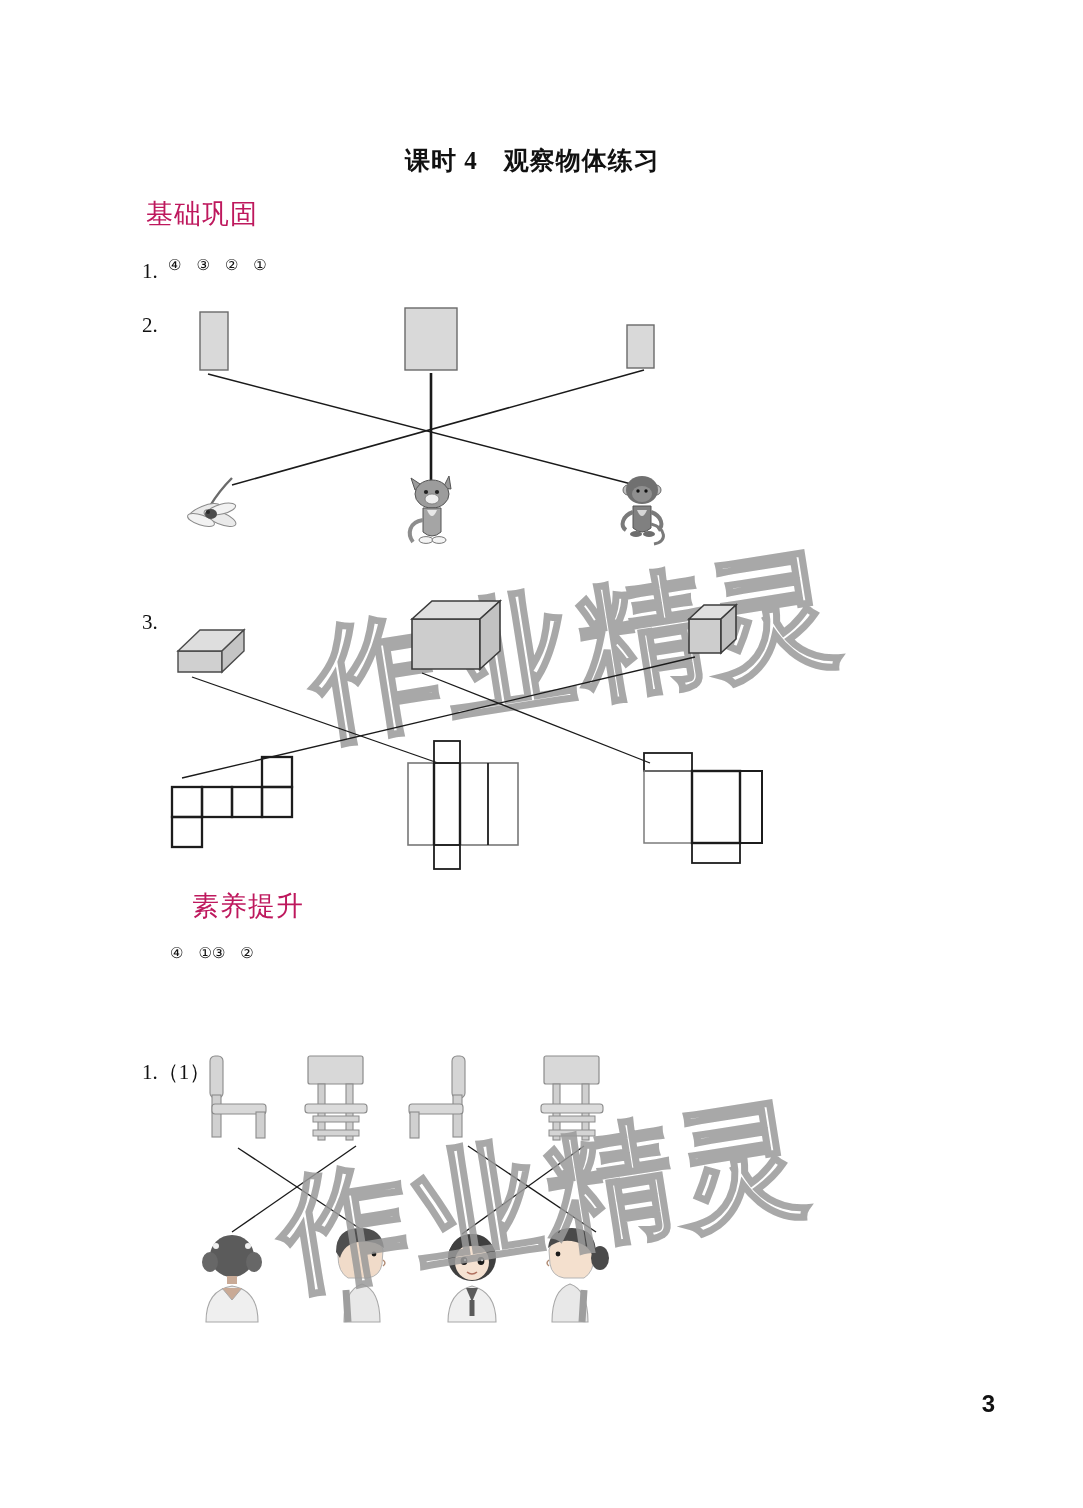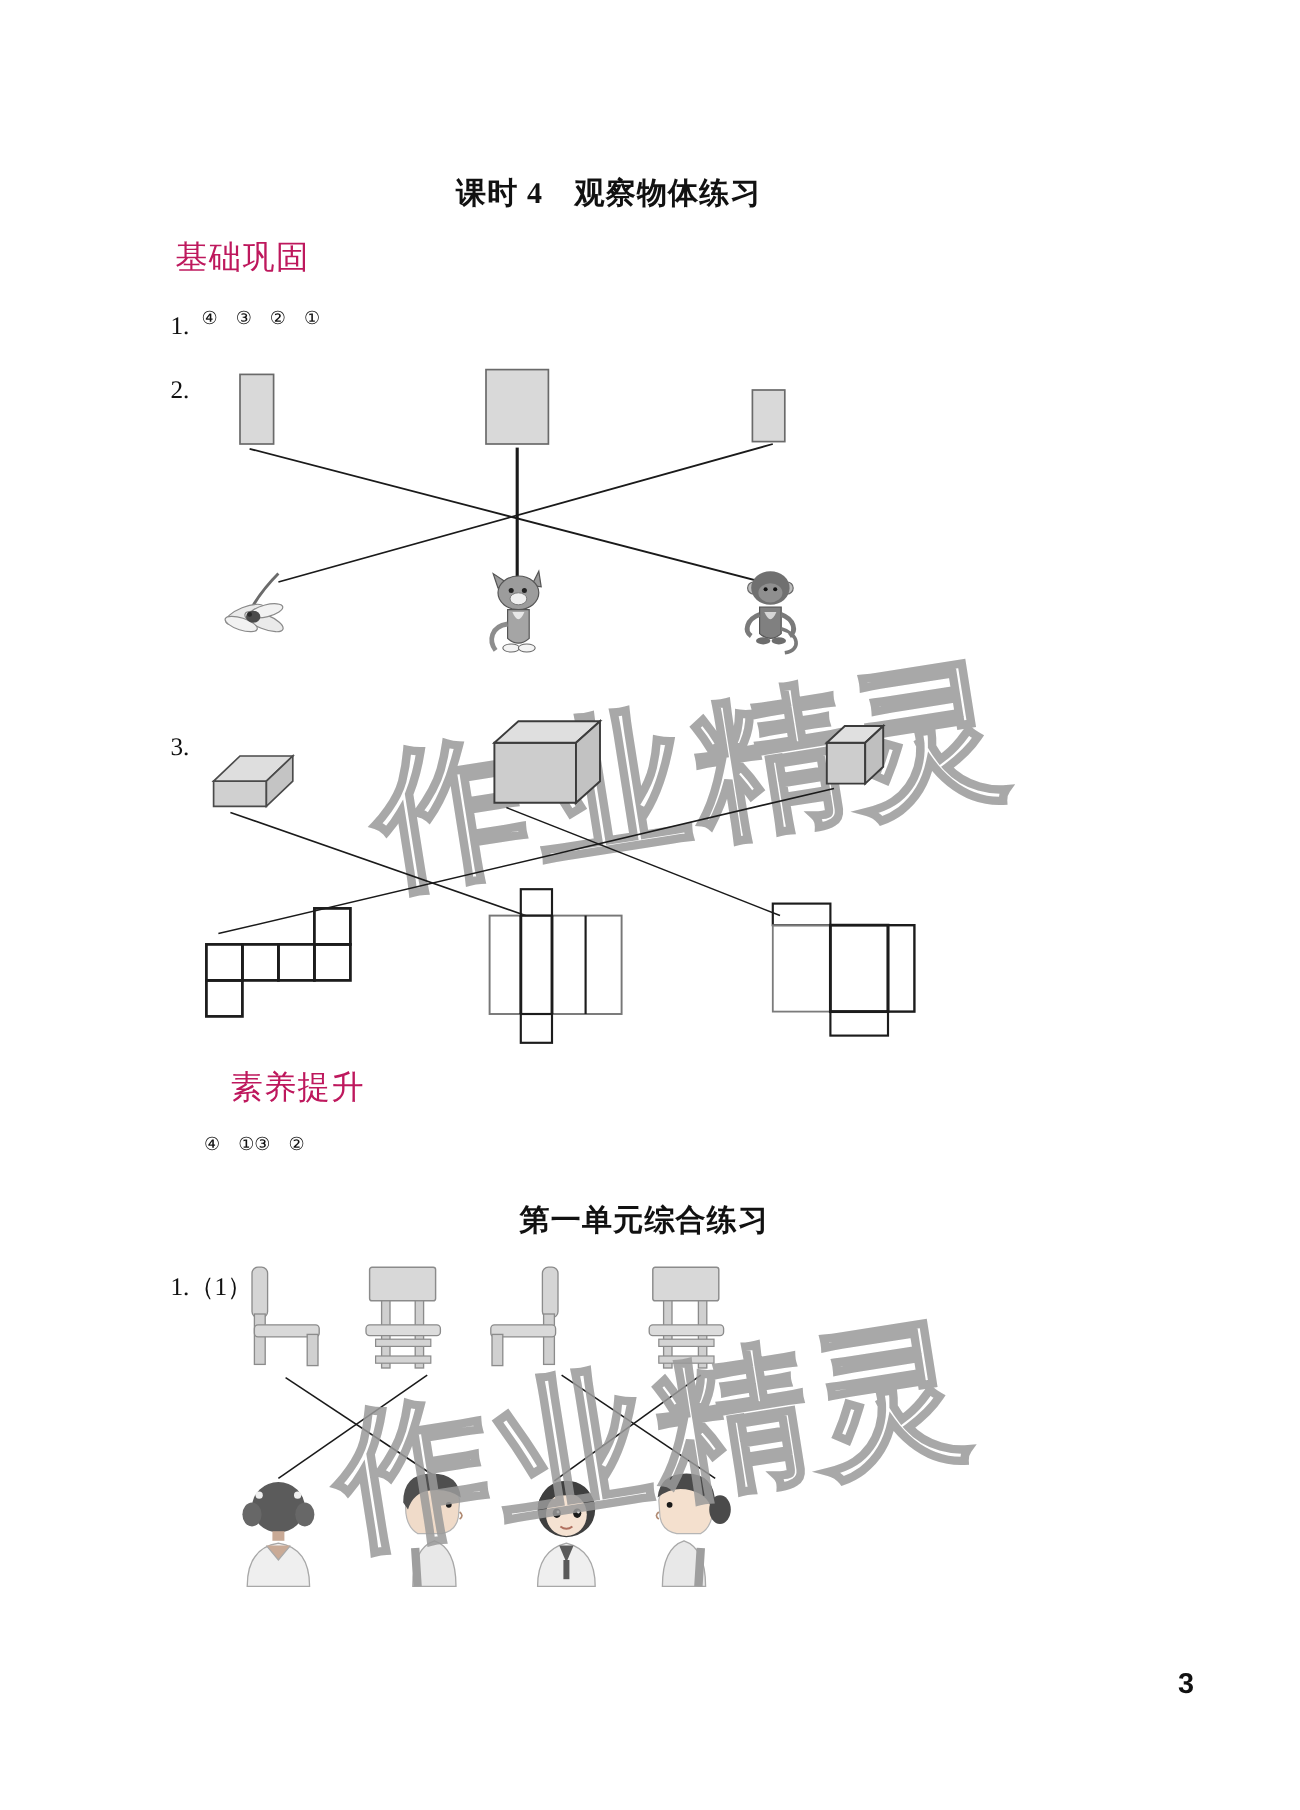--- a/index.html
+++ b/index.html
@@ -14,21 +14,21 @@
     overflow: hidden;
   }
   .page {
     position: absolute;
     inset: 0;
   }
 
   
   .doc-title {
     position: absolute;
-    left: 380px;
+    left: 405px;
     top: 144px;
     font-size: 25px;
     font-weight: bold;
     letter-spacing: 1px;
     white-space: pre;
     font-family: "Liberation Serif", serif;
   }
   .section-heading {
     position: absolute;
     font-size: 27px;
@@ -212,21 +212,20 @@
         <rect x="590" y="186" width="22" height="72" stroke="#1c1c1c" stroke-width="2.0"></rect>
         <rect x="542" y="258" width="48" height="20" stroke="#1c1c1c" stroke-width="1.8"></rect>
       </g>
     </svg>
   </div>
 
   <div class="section-heading" style="left:146px; top:888px;margin-left:46px;">素养提升</div>
 
   <div class="answer-row" style="left:170px; top:944px;text-align:center;">④　①③　②</div>
 
-  <div class="unit-title">第一单元综合练习</div>
 
   <div class="qnum" style="left:142px; top:1058px;">1.（1）</div>
 
   <div class="blk" style="left:196px; top:1050px;">
     <svg width="440" height="280" viewBox="0 0 440 280">
 
       <g>
         <rect x="14" y="6" width="13" height="42" rx="5" fill="#d5d5d5" stroke="#8b8b8b" stroke-width="1.1"></rect>
         <rect x="16" y="45" width="9" height="42" fill="#d0d0d0" stroke="#8b8b8b" stroke-width="1.1"></rect>
         <rect x="16" y="54" width="54" height="10" rx="3" fill="#d9d9d9" stroke="#8b8b8b" stroke-width="1.1"></rect>

